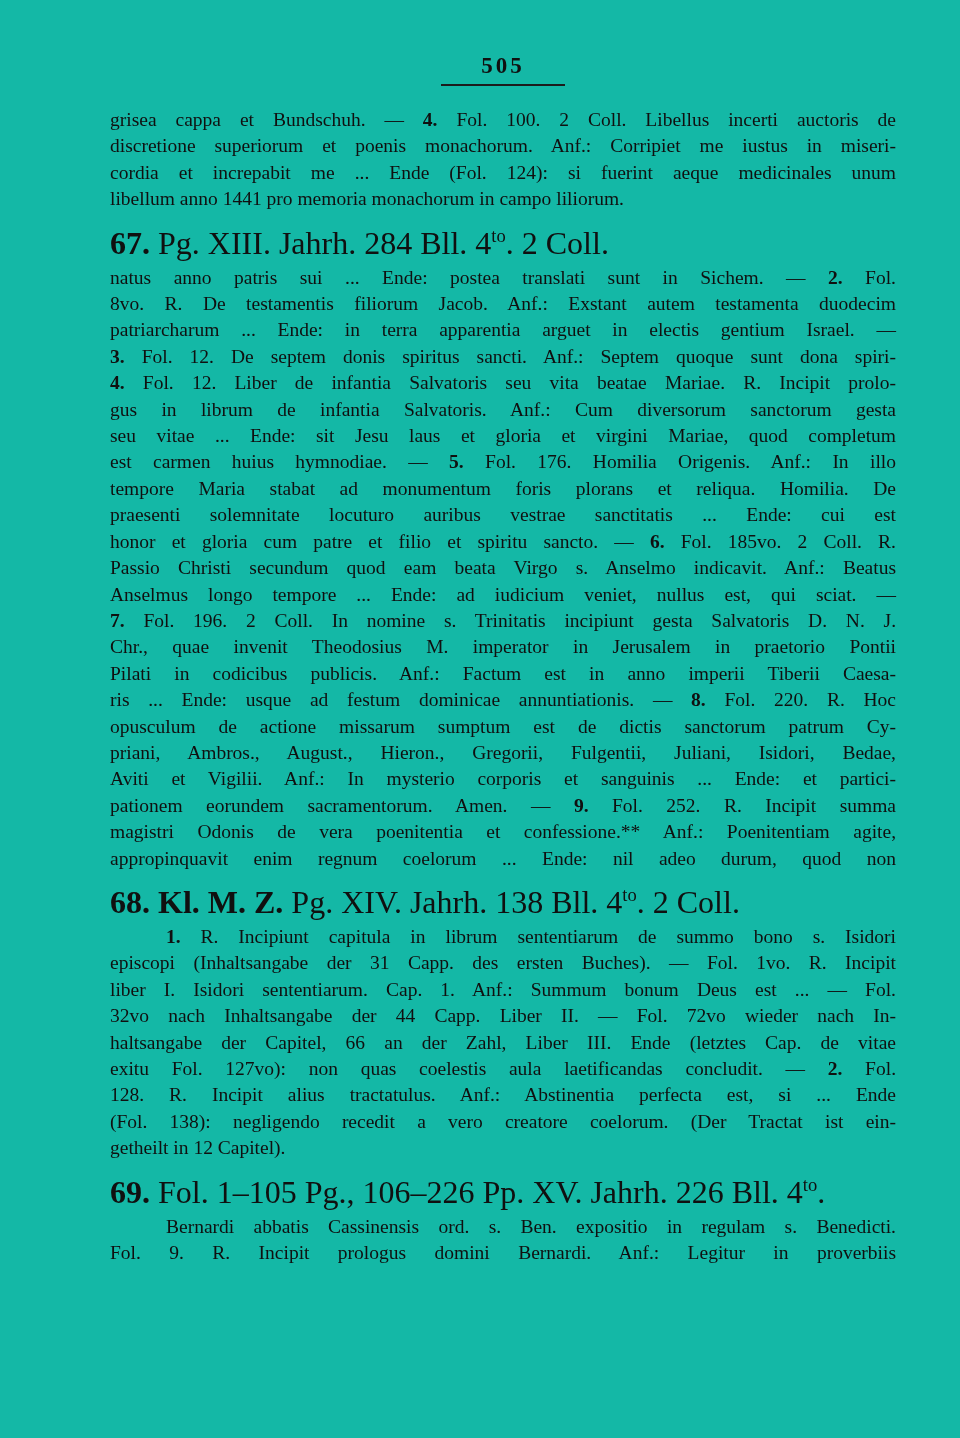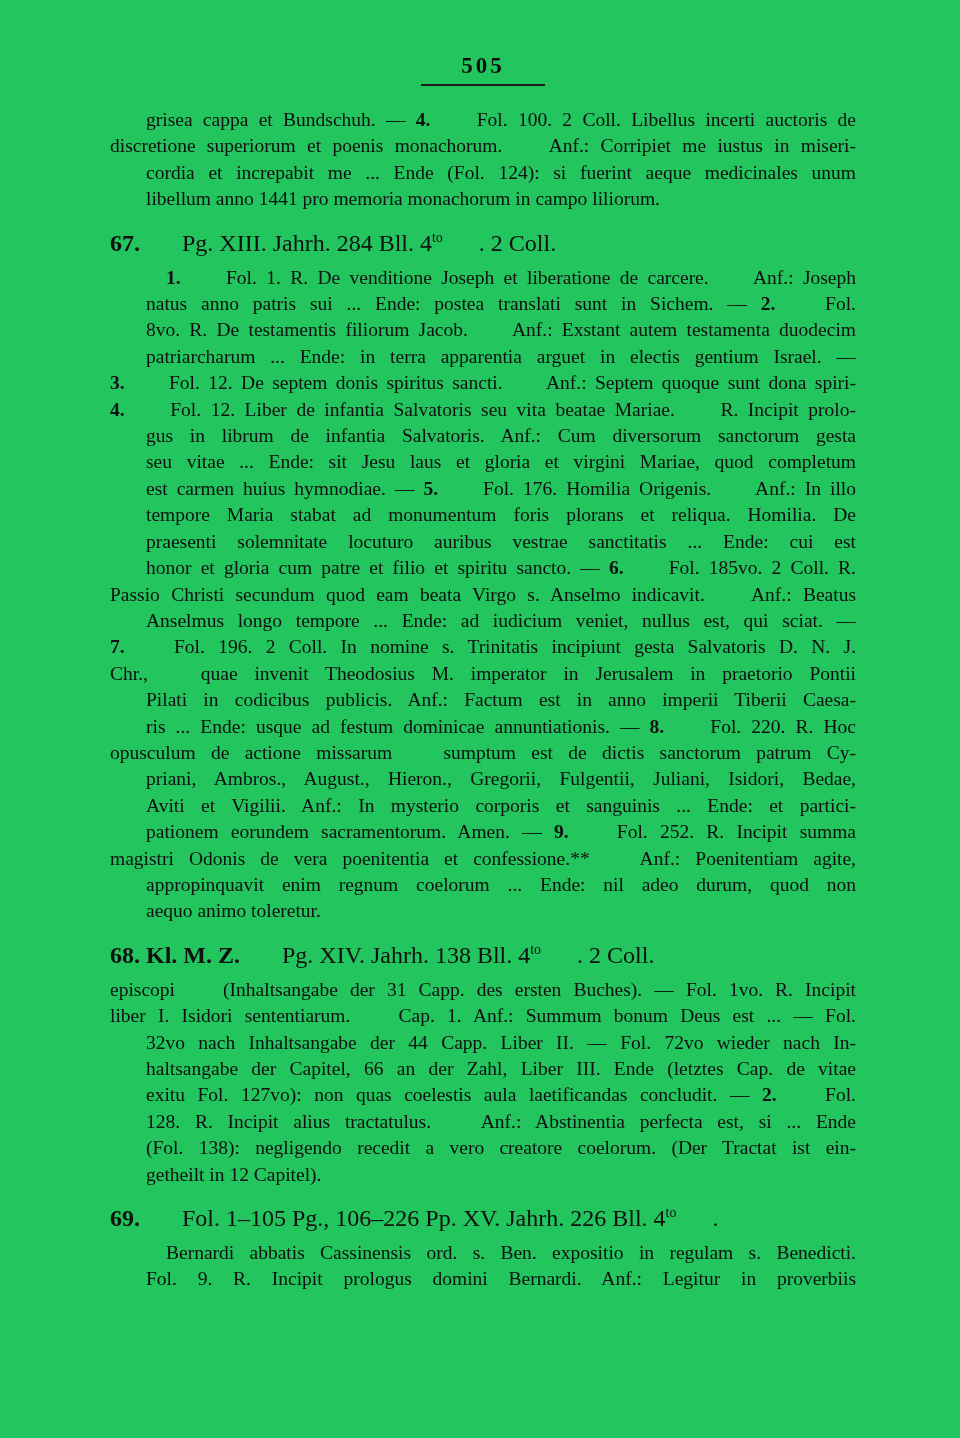--- a/index.html
+++ b/index.html
@@ -1,24 +1,24 @@
 <!DOCTYPE html>
 <html><head>
 <meta charset="utf-8">
 <style>
   html, body { margin: 0; padding: 0; background: #ffffff; }
   .page {
     position: relative;
     box-sizing: border-box;
     width: 960px;
     height: 1438px;
-    background: #22c55e;
+    background: #14b8a6;
     color: #101010;
     font-family: "Liberation Serif", "DejaVu Serif", serif;
-    padding: 54px 104px 0 110px;
+    padding: 54px 64px 0 110px;
     overflow: hidden;
   }
   .page-header { text-align: center; margin-bottom: 21px; }
   .page-number {
     font-size: 23px;
     font-weight: 700;
     letter-spacing: 3px;
     line-height: 1;
     display: inline-block;
   }
@@ -26,26 +26,26 @@
     width: 124px;
     border-bottom: 2px solid #1c1c1c;
     margin: 7px auto 0 auto;
   }
   .text-block { font-size: 19.5px; line-height: 26.4px; }
   .para { margin: 0; }
   .line { text-align: justify; text-align-last: justify; }
   .line.last { text-align-last: auto; }
   .line.indent { padding-left: 56px; }
   .entry-heading {
-    font-size: 24px;
+    font-size: 32px;
     line-height: 30px;
     margin: 15px 0 7px 0;
     text-align: left;
   }
-  .r-n { font-style: normal; font-weight: 400; margin-left: 36px; }
+  .r-n { font-style: normal; font-weight: 400; }
   .r-b { font-weight: 700; }
   .r-i { }
   .r-sup { vertical-align: super; font-size: 0.58em; line-height: 0; letter-spacing: 0; }
 </style>
 </head>
 <body>
 
 <div class="page">
   <header class="page-header">
     <div class="page-number">505</div>
@@ -53,21 +53,20 @@
   </header>
   <main class="text-block" id="text-block">
       <div class="para">
         <div class="line"><span class="r-n">grisea cappa et Bundschuh. — </span><span class="r-b">4.</span><span class="r-n"> Fol. 100. 2 Coll. </span><span class="r-i">Libellus incerti auctoris de</span></div>
         <div class="line"><span class="r-i">discretione superiorum et poenis monachorum.</span><span class="r-n"> Anf.: Corripiet me iustus in miseri-</span></div>
         <div class="line"><span class="r-n">cordia et increpabit me ... Ende (Fol. 124): si fuerint aeque medicinales unum</span></div>
         <div class="line last"><span class="r-n">libellum anno 1441 pro memoria monachorum in campo liliorum.</span></div>
       </div>
       <div class="entry-heading"><span class="r-b">67.</span><span class="r-n"> Pg. XIII. Jahrh. 284 Bll. 4</span><span class="r-sup">to</span><span class="r-n">. 2 Coll.</span></div>
       <div class="para">
-        <div class="line indent"><span class="r-b">1.</span><span class="r-n"> Fol. 1. R. </span><span class="r-i">De venditione Joseph et liberatione de carcere.</span><span class="r-n"> Anf.: Joseph</span></div>
         <div class="line"><span class="r-n">natus anno patris sui ... Ende: postea translati sunt in Sichem. — </span><span class="r-b">2.</span><span class="r-n"> Fol.</span></div>
         <div class="line"><span class="r-n">8vo. R. </span><span class="r-i">De testamentis filiorum Jacob.</span><span class="r-n"> Anf.: Exstant autem testamenta duodecim</span></div>
         <div class="line"><span class="r-n">patriarcharum ... Ende: in terra apparentia arguet in electis gentium Israel. —</span></div>
         <div class="line"><span class="r-b">3.</span><span class="r-n"> Fol. 12. </span><span class="r-i">De septem donis spiritus sancti.</span><span class="r-n"> Anf.: Septem quoque sunt dona spiri-</span></div>
         <div class="line"><span class="r-b">4.</span><span class="r-n"> Fol. 12. </span><span class="r-i">Liber de infantia Salvatoris seu vita beatae Mariae.</span><span class="r-n"> R. Incipit prolo-</span></div>
         <div class="line"><span class="r-n">gus in librum de infantia Salvatoris. Anf.: Cum diversorum sanctorum gesta</span></div>
         <div class="line"><span class="r-n">seu vitae ... Ende: sit Jesu laus et gloria et virgini Mariae, quod completum</span></div>
         <div class="line"><span class="r-n">est carmen huius hymnodiae. — </span><span class="r-b">5.</span><span class="r-n"> Fol. 176. </span><span class="r-i">Homilia Origenis.</span><span class="r-n"> Anf.: In illo</span></div>
         <div class="line"><span class="r-n">tempore Maria stabat ad monumentum foris plorans et reliqua. Homilia. De</span></div>
         <div class="line"><span class="r-n">praesenti solemnitate locuturo auribus vestrae sanctitatis ... Ende: cui est</span></div>
@@ -77,24 +76,24 @@
         <div class="line"><span class="r-b">7.</span><span class="r-n"> Fol. 196. 2 Coll. In nomine s. Trinitatis incipiunt </span><span class="r-i">gesta Salvatoris D. N. J.</span></div>
         <div class="line"><span class="r-i">Chr.,</span><span class="r-n"> quae invenit Theodosius M. imperator in Jerusalem in praetorio Pontii</span></div>
         <div class="line"><span class="r-n">Pilati in codicibus publicis. Anf.: Factum est in anno imperii Tiberii Caesa-</span></div>
         <div class="line"><span class="r-n">ris ... Ende: usque ad festum dominicae annuntiationis. — </span><span class="r-b">8.</span><span class="r-n"> Fol. 220. R. Hoc</span></div>
         <div class="line"><span class="r-i">opusculum de actione missarum</span><span class="r-n"> sumptum est de dictis sanctorum patrum Cy-</span></div>
         <div class="line"><span class="r-n">priani, Ambros., August., Hieron., Gregorii, Fulgentii, Juliani, Isidori, Bedae,</span></div>
         <div class="line"><span class="r-n">Aviti et Vigilii. Anf.: In mysterio corporis et sanguinis ... Ende: et partici-</span></div>
         <div class="line"><span class="r-n">pationem eorundem sacramentorum. Amen. — </span><span class="r-b">9.</span><span class="r-n"> Fol. 252. R. Incipit </span><span class="r-i">summa</span></div>
         <div class="line"><span class="r-i">magistri Odonis de vera poenitentia et confessione.**</span><span class="r-n"> Anf.: Poenitentiam agite,</span></div>
         <div class="line"><span class="r-n">appropinquavit enim regnum coelorum ... Ende: nil adeo durum, quod non</span></div>
-        <div class="line last"><span class="r-n">aequo animo toleretur.</span></div>
       </div>
       <div class="entry-heading"><span class="r-b">68. Kl. M. Z.</span><span class="r-n"> Pg. XIV. Jahrh. 138 Bll. 4</span><span class="r-sup">to</span><span class="r-n">. 2 Coll.</span></div>
       <div class="para">
+        <div class="line indent"><span class="r-b">1.</span><span class="r-n"> R. Incipiunt </span><span class="r-i">capitula in librum sententiarum de summo bono s. Isidori</span></div>
         <div class="line"><span class="r-i">episcopi</span><span class="r-n"> (Inhaltsangabe der 31 Capp. des ersten Buches). — Fol. 1vo. R. Incipit</span></div>
         <div class="line"><span class="r-i">liber I. Isidori sententiarum.</span><span class="r-n"> Cap. 1. Anf.: Summum bonum Deus est ... — Fol.</span></div>
         <div class="line"><span class="r-n">32vo nach Inhaltsangabe der 44 Capp. Liber II. — Fol. 72vo wieder nach In-</span></div>
         <div class="line"><span class="r-n">haltsangabe der Capitel, 66 an der Zahl, Liber III. Ende (letztes Cap. de vitae</span></div>
         <div class="line"><span class="r-n">exitu Fol. 127vo): non quas coelestis aula laetificandas concludit. — </span><span class="r-b">2.</span><span class="r-n"> Fol.</span></div>
         <div class="line"><span class="r-n">128. R. Incipit </span><span class="r-i">alius tractatulus.</span><span class="r-n"> Anf.: Abstinentia perfecta est, si ... Ende</span></div>
         <div class="line"><span class="r-n">(Fol. 138): negligendo recedit a vero creatore coelorum. (Der Tractat ist ein-</span></div>
         <div class="line last"><span class="r-n">getheilt in 12 Capitel).</span></div>
       </div>
       <div class="entry-heading"><span class="r-b">69.</span><span class="r-n"> Fol. 1–105 Pg., 106–226 Pp. XV. Jahrh. 226 Bll. 4</span><span class="r-sup">to</span><span class="r-n">.</span></div>

